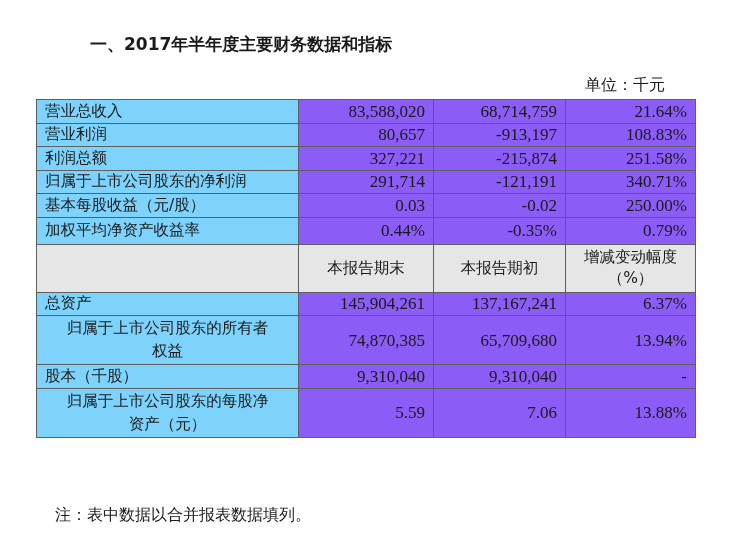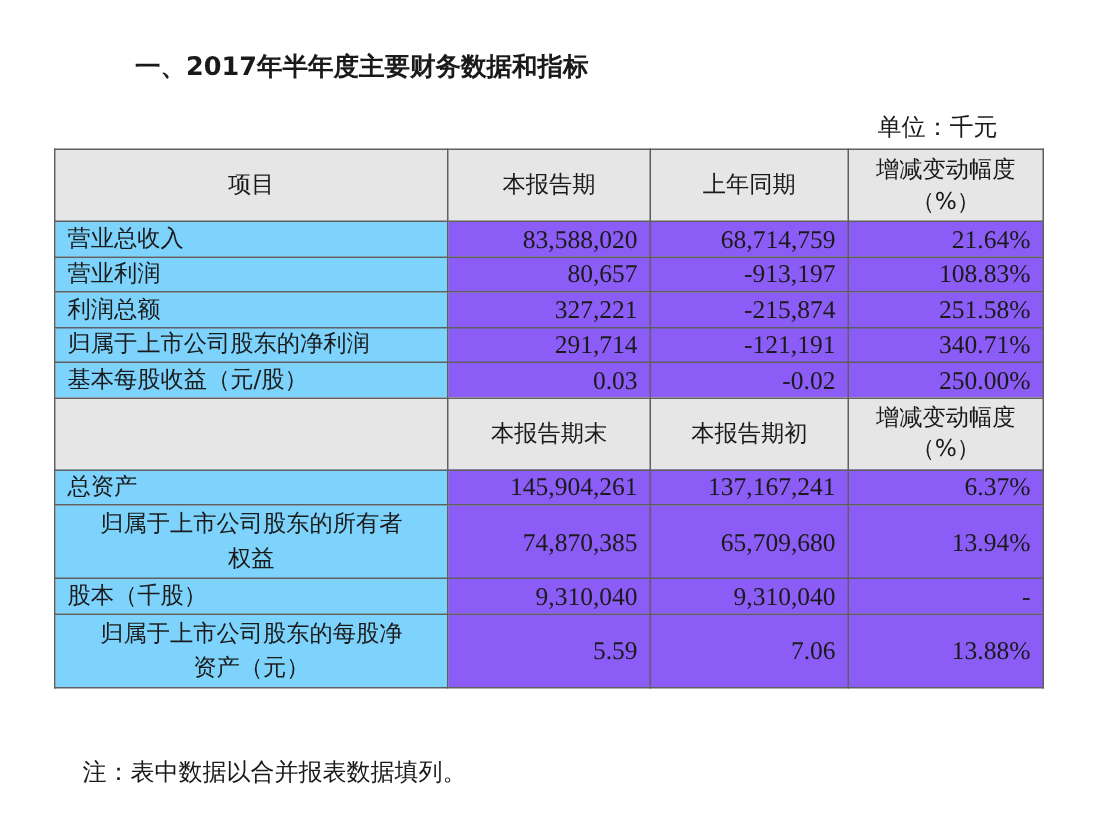--- a/index.html
+++ b/index.html
@@ -94,29 +94,20 @@
   </style>
 </head>
 <body>
 
 <div class="title">一、2017年半年度主要财务数据和指标</div>
 <div class="unit">单位：千元</div>
 
 <table class="fin">
 
   <tbody>
-      <tr class="h-head">
-    <td class="hdr lbl-hdr" style="width:262px">项目</td>
-    <td class="hdr c1">本报告期</td>
-    <td class="hdr c2">上年同期</td>
-    <td class="hdr c3">
-      <div>增减变动幅度</div>
-      <div>（%）</div>
-    </td>
-  </tr>
 
   <tr class="h-row">
     <td class="lbl">营业总收入</td>
     <td class="num c1">83,588,020</td>
     <td class="num c2">68,714,759</td>
     <td class="num c3">21.64%</td>
   </tr>
   <tr class="h-row">
     <td class="lbl">营业利润</td>
     <td class="num c1">80,657</td>
@@ -133,20 +124,26 @@
     <td class="lbl">归属于上市公司股东的净利润</td>
     <td class="num c1">291,714</td>
     <td class="num c2">-121,191</td>
     <td class="num c3">340.71%</td>
   </tr>
   <tr class="h-row">
     <td class="lbl">基本每股收益（元/股）</td>
     <td class="num c1">0.03</td>
     <td class="num c2">-0.02</td>
     <td class="num c3">250.00%</td>
+  </tr>
+  <tr class="h-row6">
+    <td class="lbl">加权平均净资产收益率</td>
+    <td class="num c1">0.44%</td>
+    <td class="num c2">-0.35%</td>
+    <td class="num c3">0.79%</td>
   </tr>
 
   <tr class="h-head">
     <td class="hdr"></td>
     <td class="hdr c1">本报告期末</td>
     <td class="hdr c2">本报告期初</td>
     <td class="hdr c3">
       <div>增减变动幅度</div>
       <div>（%）</div>
     </td>

